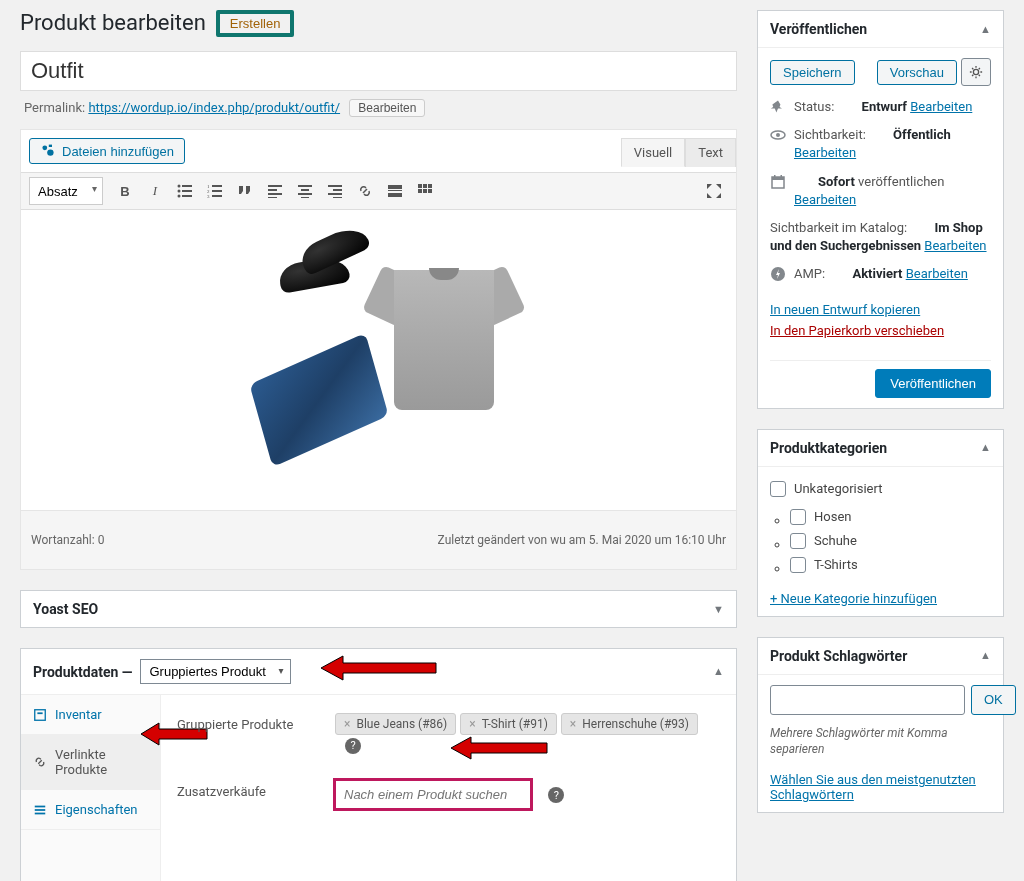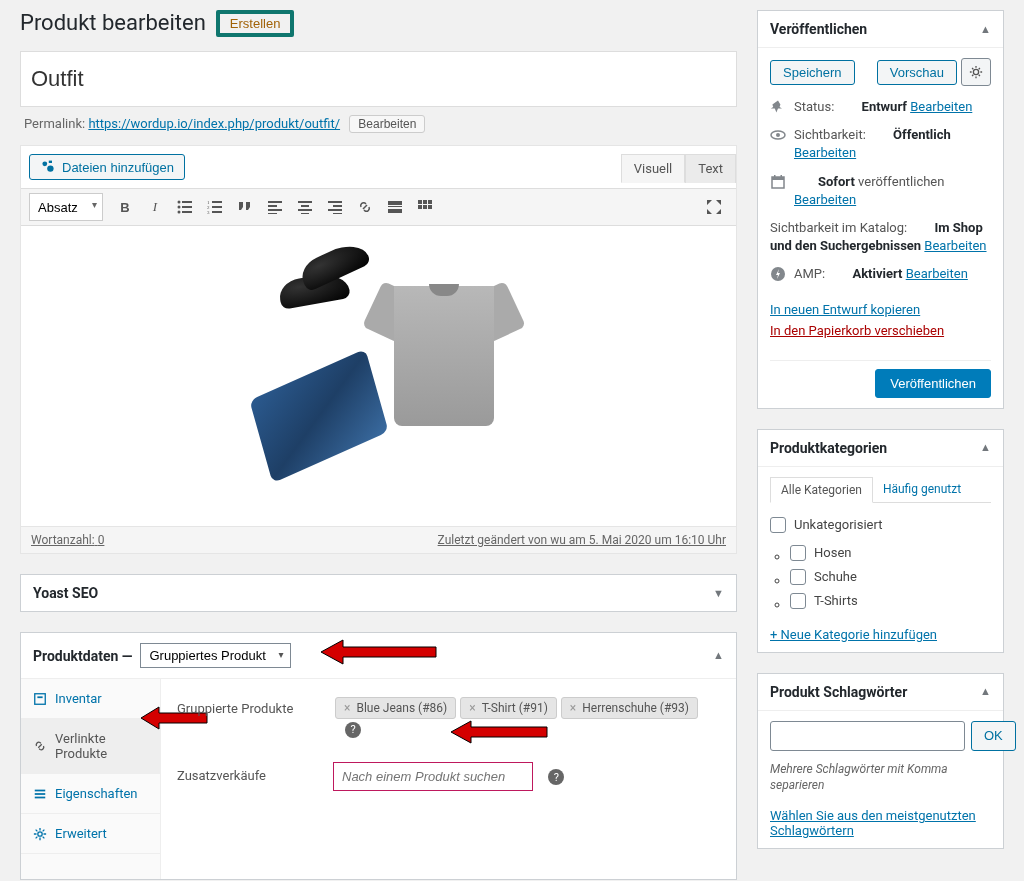--- a/index.html
+++ b/index.html
@@ -5,21 +5,21 @@
 * { box-sizing: border-box; margin: 0; padding: 0; }
 body { font-family: -apple-system, BlinkMacSystemFont, "Segoe UI", Roboto, sans-serif; font-size: 13px; color: #444; background: #f1f1f1; width: 1024px; }
 .container { display: flex; padding: 10px 20px 20px 20px; gap: 20px; }
 .main { flex: 1; min-width: 0; }
 .sidebar { width: 247px; flex-shrink: 0; }
 
 .page-head { display: flex; align-items: flex-start; gap: 10px; margin-bottom: 14px; }
 .page-title { font-size: 22px; font-weight: 400; color: #23282d; }
 .btn-outline { display: inline-block; padding: 2px 10px; border: 4px solid #0f766e; color: #a16207; background: #f1f1f1; font-size: 13px; cursor: pointer; border-radius: 2px; }
 
-.title-input { width: 100%; font-size: 22px; padding: 6px 10px; border: 1px solid #ddd; background: #fff; color: #333; height: 56px; }
+.title-input { width: 100%; font-size: 22px; padding: 6px 10px; border: 1px solid #ddd; background: #fff; color: #333; height: 40px; }
 .permalink-row { font-size: 13px; color: #666; padding: 8px 0 12px 4px; }
 .permalink-row a { color: #0073aa; text-decoration: underline; }
 .small-btn { font-size: 12px; padding: 1px 8px; border: 1px solid #ccc; background: #f7f7f7; color: #555; border-radius: 3px; cursor: pointer; margin-left: 6px; }
 
 .editor-wrap { border: 1px solid #e5e5e5; background: #fff; position: relative; }
 .media-row { padding: 8px; }
 .media-btn { display: inline-flex; align-items: center; gap: 6px; border: 1px solid #0071a1; color: #0071a1; background: #f3f5f6; padding: 4px 10px; border-radius: 3px; cursor: pointer; font-size: 13px; }
 .tabs-tr { position: absolute; right: 0; top: 8px; display: flex; }
 .ed-tab { padding: 6px 12px; background: #ebebeb; border: 1px solid #ddd; border-bottom: none; font-size: 13px; color: #555; cursor: pointer; }
 .ed-tab.active { background: #f5f5f5; border-bottom: 1px solid #f5f5f5; }
@@ -42,21 +42,21 @@
 .tshirt-sl { width: 35px; height: 50px; background: #aaa; position: absolute; top: 30px; }
 .tshirt-sl.l { left: 2px; transform: rotate(25deg); border-radius: 6px 0 0 6px; }
 .tshirt-sl.r { right: 2px; transform: rotate(-25deg); border-radius: 0 6px 6px 0; }
 .jeans { position: absolute; left: 0; bottom: 10px; width: 160px; height: 120px; }
 .jeans-body { width: 120px; height: 90px; background: linear-gradient(145deg, #2b5a8f, #1e3f66, #3a6ba0); transform: skewY(-10deg) rotate(-15deg); border-radius: 8px; position: absolute; left: 20px; top: 15px; }
 .shoes { position: absolute; left: 40px; top: 0; width: 90px; height: 70px; }
 .shoe { width: 70px; height: 28px; background: radial-gradient(ellipse at 30% 30%, #333, #000); border-radius: 40% 60% 10px 10px / 80% 90% 10px 10px; position: absolute; }
 .shoe.s1 { left: 0; top: 30px; transform: rotate(-10deg); }
 .shoe.s2 { left: 20px; top: 5px; transform: rotate(-25deg); }
 
-.editor-status { display: flex; justify-content: space-between; padding: 6px 10px; background: #f5f5f5; border-top: 1px solid #e5e5e5; font-size: 12px; color: #666; text-decoration: underline; }
+.editor-status { display: flex; justify-content: space-between; padding: 22px 10px; background: #f5f5f5; border-top: 1px solid #e5e5e5; font-size: 12px; color: #666; }
 
 .postbox { background: #fff; border: 1px solid #ccd0d4; margin-top: 20px; }
 .sidebar .postbox { margin-top: 0; margin-bottom: 20px; }
 .pb-head { display: flex; justify-content: space-between; align-items: center; padding: 10px 12px; border-bottom: 1px solid #eee; }
 .pb-head.noborder { border-bottom: none; }
 .pb-title { font-size: 14px; font-weight: bold; color: #23282d; }
 .pb-toggle { color: #72777c; cursor: pointer; font-size: 11px; }
 .pb-body { padding: 10px 12px; }
 
 .prod-data-head { display: flex; align-items: center; gap: 8px; padding: 10px 12px; border-bottom: 1px solid #eee; }
@@ -70,21 +70,21 @@
 .pd-tab.active { background: #eee; color: #555; }
 .pd-tab svg { width: 14px; height: 14px; fill: currentColor; flex-shrink: 0; }
 .pd-content { flex: 1; padding: 16px; }
 .pd-row { display: flex; align-items: flex-start; gap: 16px; margin-bottom: 24px; }
 .pd-label { width: 140px; font-size: 13px; color: #555; padding-top: 6px; }
 .pd-field { flex: 1; }
 .token-box { display: inline-block; min-width: 200px; }
 .token { display: inline-flex; align-items: center; gap: 4px; background: #e5e5e5; border: 1px solid #ccc; border-radius: 3px; padding: 3px 8px; margin: 2px; font-size: 12px; color: #555; cursor: default; }
 .token .x { color: #999; cursor: pointer; margin-right: 2px; }
 .help-q { display: inline-flex; width: 16px; height: 16px; border-radius: 50%; background: #666; color: #fff; align-items: center; justify-content: center; font-size: 11px; margin-left: 12px; cursor: help; }
-.search-input { width: 200px; padding: 6px 8px; border: 1px solid #be185d; font-size: 13px; font-style: italic; color: #999; }
+.search-input { width: 200px; padding: 6px 8px; border: 3px solid #be185d; font-size: 13px; font-style: italic; color: #999; }
 
 .red-arrow { position: absolute; pointer-events: none; }
 .arrow-shape { fill: #d40000; stroke: #000; stroke-width: 1; }
 
 .btn-primary { background: #007cba; color: #fff; border: 1px solid #007cba; padding: 6px 14px; border-radius: 3px; cursor: pointer; font-size: 13px; }
 .btn-secondary { background: #f3f5f6; color: #0071a1; border: 1px solid #0071a1; padding: 4px 12px; border-radius: 3px; cursor: pointer; font-size: 13px; }
 .pub-actions { display: flex; align-items: center; gap: 6px; justify-content: space-between; margin-bottom: 12px; }
 .pub-actions .right { display: flex; gap: 4px; align-items: center; }
 .icon-btn { width: 30px; height: 28px; border: 1px solid #7e8993; background: #f3f5f6; display: inline-flex; align-items: center; justify-content: center; border-radius: 3px; cursor: pointer; color: #555; }
 .meta-line { display: flex; align-items: flex-start; gap: 8px; margin-bottom: 10px; font-size: 13px; color: #555; line-height: 1.4; }
@@ -287,27 +287,20 @@
               </svg>
             <span>Verlinkte Produkte</span>
           </div>
           <div class="pd-tab">
             <svg viewBox="0 0 16 16">
                 <rect x="2" y="3" width="12" height="2"></rect>
                 <rect x="2" y="7" width="12" height="2"></rect>
                 <rect x="2" y="11" width="12" height="2"></rect>
               </svg>
             <span>Eigenschaften</span>
-          </div>
-          <div class="pd-tab">
-            <svg viewBox="0 0 16 16">
-                <circle cx="8" cy="8" r="2.5" fill="none" stroke="currentColor" stroke-width="1.5"></circle>
-                <path d="M8 1v3M8 12v3M1 8h3M12 8h3M3 3l2 2M11 11l2 2M13 3l-2 2M5 11l-2 2" stroke="currentColor" stroke-width="1.5"></path>
-              </svg>
-            <span>Erweitert</span>
           </div>
         </div>
         <svg class="red-arrow" style="left:120px; top:72px;" width="70" height="26">
             <polygon class="arrow-shape" points="0,13 18,2 18,8 66,8 66,18 18,18 18,24"></polygon>
           </svg>
 
         <div class="pd-content rel">
           <div class="pd-row">
             <div class="pd-label">Gruppierte Produkte</div>
             <div class="pd-field">
@@ -402,24 +395,20 @@
         </div>
       </div>
     </div>
 
     <div class="postbox">
       <div class="pb-head">
         <span class="pb-title">Produktkategorien</span>
         <span class="pb-toggle">▲</span>
       </div>
       <div class="pb-body">
-        <div class="cat-tabs">
-          <div class="cat-tab active">Alle Kategorien</div>
-          <div class="cat-tab">Häufig genutzt</div>
-        </div>
         <ul class="cat-list" id="cat-list">
             <li>
               <label class="chk">
                 <span class="chk-box"></span>
                 <span>Unkategorisiert</span>
               </label>
             </li>
             <li>
               <ul>
                 <li>

